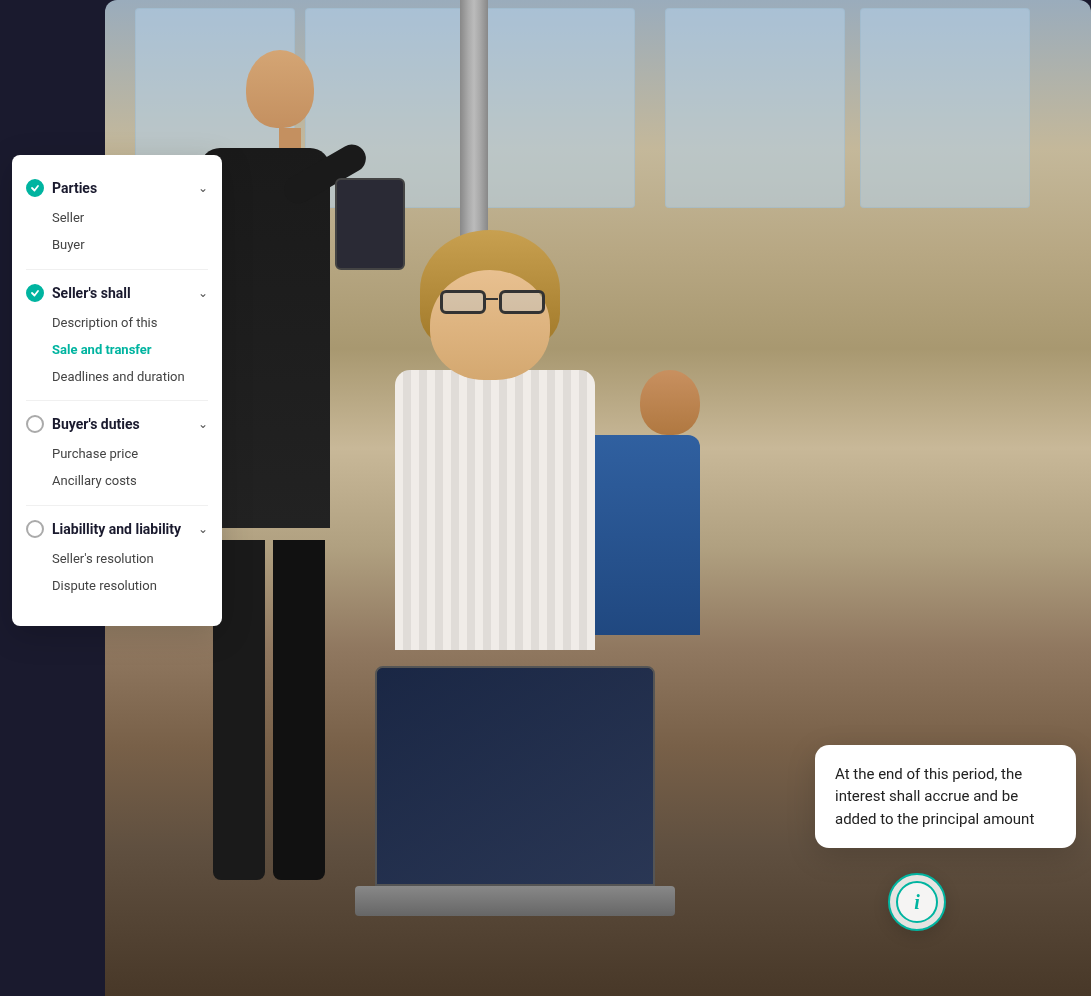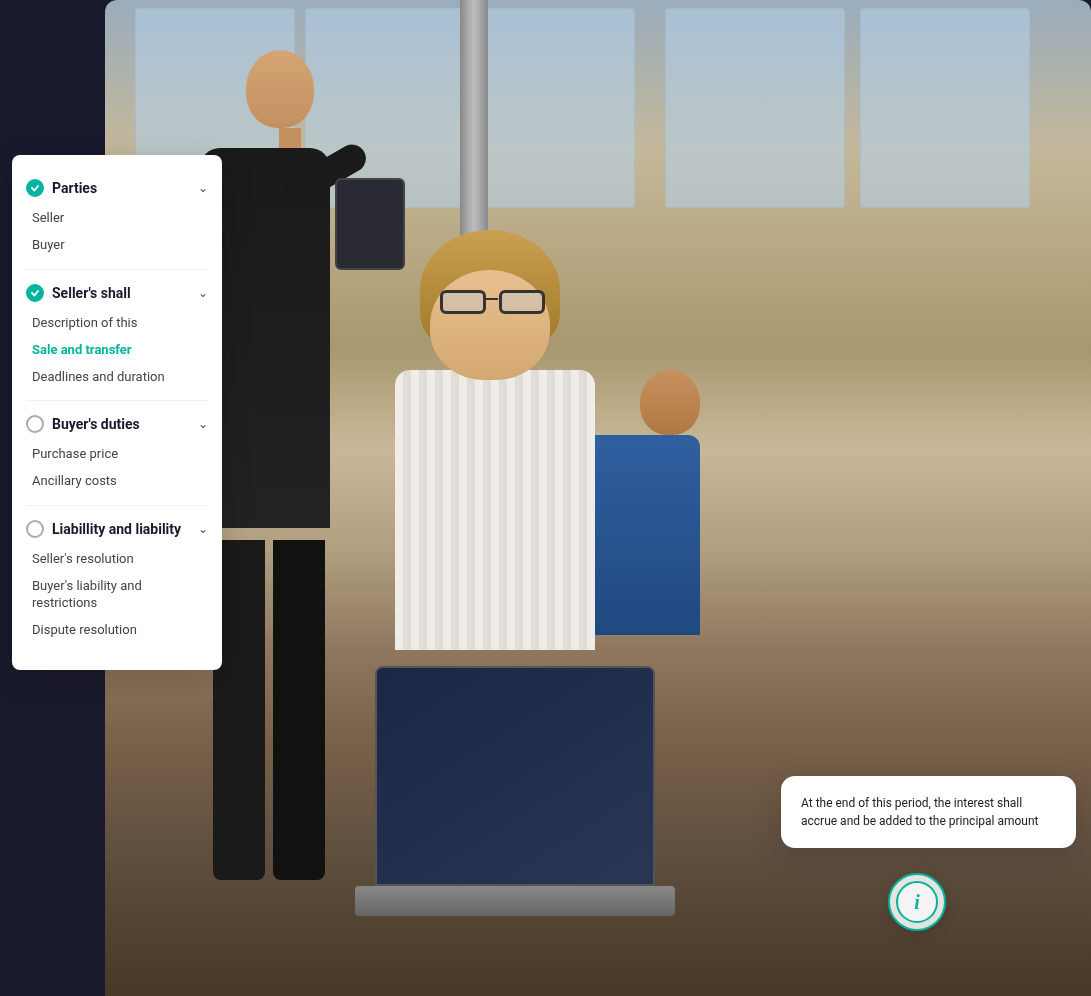--- a/index.html
+++ b/index.html
@@ -71,21 +71,21 @@
       flex: 1;
     }
 
     .chevron {
       color: #555;
       font-size: 12px;
       margin-left: 4px;
     }
 
     .sidebar-sub-items {
-      padding: 0 14px 4px 20px;
+      padding: 0 14px 4px 40px;
     }
 
     .sidebar-sub-item {
       display: block;
       font-size: 13px;
       color: #444;
       padding: 5px 0;
       cursor: pointer;
       line-height: 1.3;
     }
@@ -99,27 +99,27 @@
       height: 1px;
       background: #f0f0f0;
       margin: 6px 14px;
     }
 
     
     .tooltip-bubble {
       position: absolute;
       bottom: 148px;
       right: 15px;
-      width: 295px;
+      width: 261px;
       background: #ffffff;
       border-radius: 14px;
       padding: 18px 20px;
       box-shadow: 0 8px 30px rgba(0,0,0,0.15);
       z-index: 10;
-      font-size: 12px;
+      font-size: 15px;
       color: #222;
       line-height: 1.5;
     }
 
     
     .info-btn {
       position: absolute;
       bottom: 65px;
       right: 145px;
       width: 58px;
@@ -312,21 +312,20 @@
   <div class="sidebar-divider"></div>
 
   <div class="sidebar-section">
     <div class="sidebar-section-header">
       <div class="check-icon empty"></div>
       <span class="section-title">Liabillity and liability</span>
       <span class="chevron">⌄</span>
     </div>
     <div class="sidebar-sub-items">
       <span class="sidebar-sub-item">Seller's resolution</span>
-      <span class="sidebar-sub-item">Buyer's liability and restrictions</span>
       <span class="sidebar-sub-item">Dispute resolution</span>
     </div>
   </div>
 
 </div>
 
 <div class="tooltip-bubble">
   <span>At the end of this period, the interest shall accrue and be added to the principal amount</span>
 </div>
 

